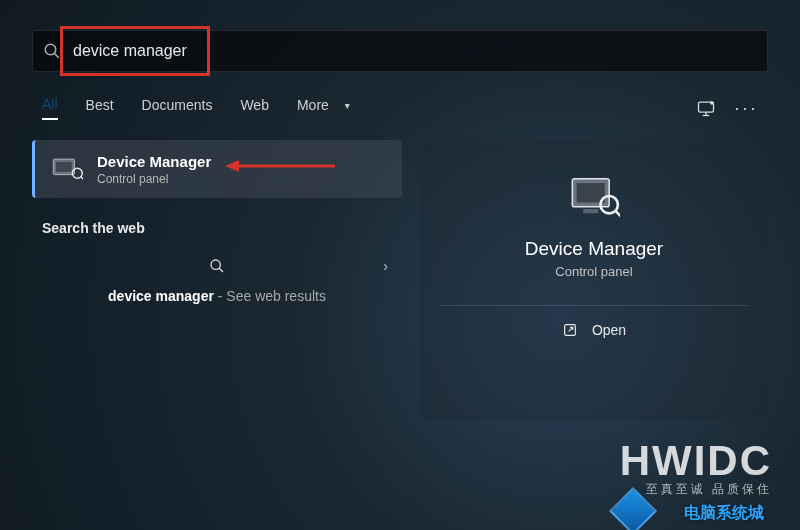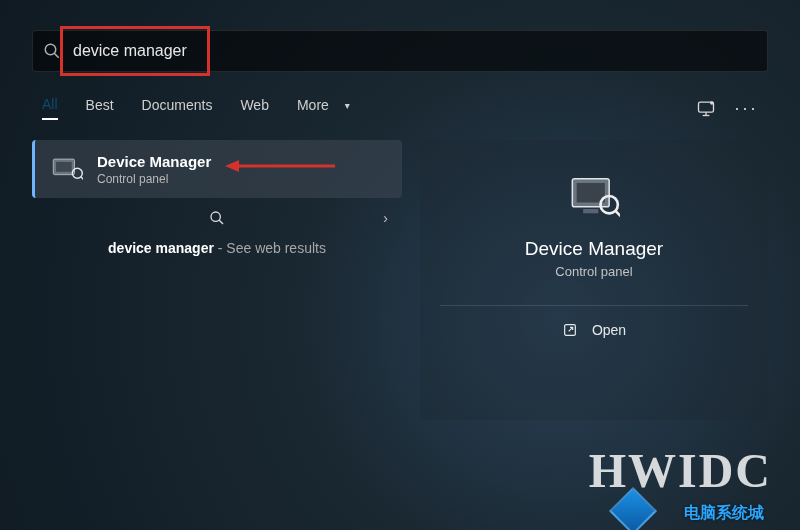--- a/index.html
+++ b/index.html
@@ -125,21 +125,21 @@
   padding: 10px 6px; color: #e8e8e8; font-size: 14px;
   border-radius: 4px; cursor: pointer; justify-content: center;
 }
 
 .watermark {
   position: absolute;
   right: 28px; bottom: 32px;
   text-align: right;
   pointer-events: none;
 }
-.watermark-main { font-size: 48px; font-weight: 700; letter-spacing: 2px; color: rgba(255,255,255,0.82); font-family: Liberation Serif, serif; }
+.watermark-main { font-size: 42px; font-weight: 700; letter-spacing: 2px; color: rgba(255,255,255,0.82); }
 .watermark-sub { font-size: 12px; color: rgba(255,255,255,0.65); letter-spacing: 3px; margin-top: -4px; }
 .watermark2 {
   position: absolute;
   right: 36px; bottom: 6px;
   font-size: 16px; font-weight: 700;
   color: #2aa6ff;
   text-shadow: 0 0 3px rgba(0,0,0,0.6);
   pointer-events: none;
 }
 .watermark2-diamond {
@@ -209,20 +209,21 @@
         <div>
           <div class="result-title">Device Manager</div>
           <div class="result-sub">Control panel</div>
         </div>
         <svg class="red-arrow" width="110" height="20">
           <line x1="110" y1="10" x2="8" y2="10" stroke="#d4322c" stroke-width="3"></line>
           <polygon points="0,10 14,4 14,16" fill="#d4322c"></polygon>
         </svg>
       </div>
 
+      <div class="section-heading" style="margin-top:14px;">Search the web</div>
 
       <div class="web-row">
         <span>
           <svg viewBox="0 0 24 24" width="16" height="16" fill="none" stroke="#d8d8d8" stroke-width="2">
             <circle cx="10" cy="10" r="7"></circle>
               <line x1="15" y1="15" x2="21" y2="21"></line>
           </svg>
         </span>
         <span>
           <span class="web-label">device manager</span><span class="web-hint"> - See web results</span>
@@ -257,15 +258,16 @@
           </span>
           <span>Open</span>
         </div>
       </div>
     </div>
   </div>
 </div>
 
 <div class="watermark">
   <div class="watermark-main">HWIDC</div>
+  <div class="watermark-sub">至真至诚 品质保住</div>
 </div>
 <div class="watermark2-diamond"></div>
 <div class="watermark2">电脑系统城</div>
 
 </body></html>

